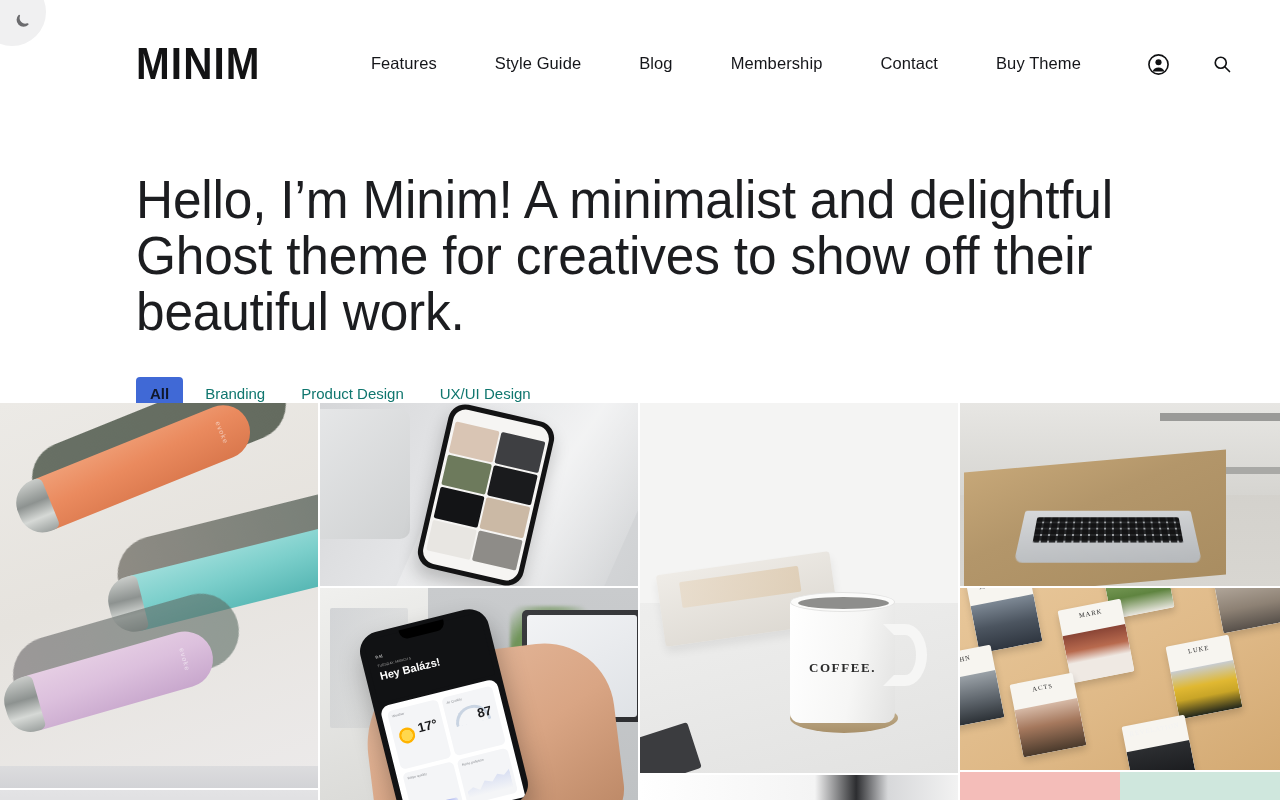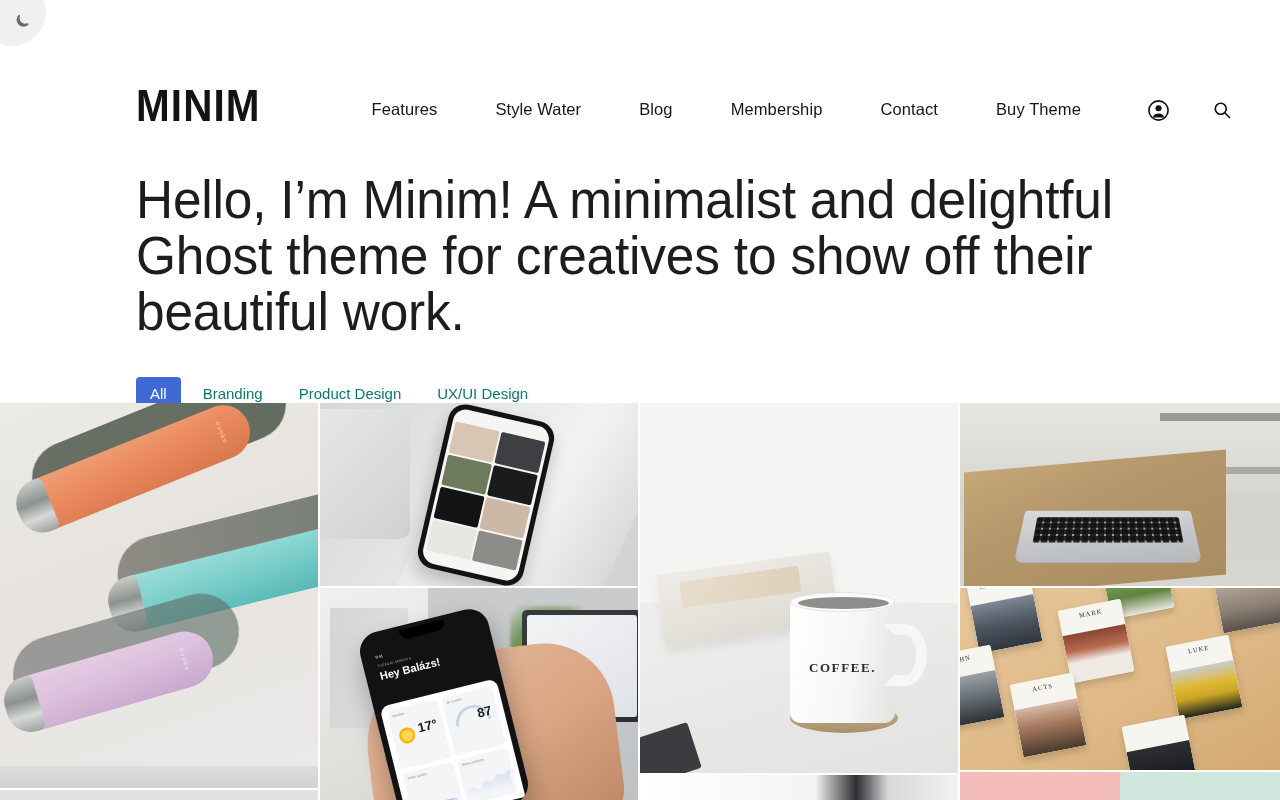--- a/index.html
+++ b/index.html
@@ -43,21 +43,21 @@
     color: #6b6b6e;
   }
   .dark-toggle svg { display: block; width: 16px; height: 16px; }
 
   
   .header {
     position: relative;
     height: 128px;
     padding: 0 40px 0 136px;
     display: flex;
-    align-items: flex-end;
+    align-items: center;
     z-index: 20;
   }
 
   .logo {
     font-family: "Liberation Sans Narrow", "Liberation Sans", sans-serif;
     font-size: 44px;
     font-weight: 700;
     letter-spacing: 1.2px;
     color: #131314;
     line-height: 1;
@@ -125,22 +125,22 @@
     padding: 9px 14px;
     border-radius: 4px;
     background: transparent;
     border: none;
     cursor: pointer;
     font-family: "Liberation Sans", sans-serif;
     white-space: nowrap;
   }
   .pill.active {
     background: #4069d6;
-    color: #ffffff;
-    font-weight: 400;
+    color: #0f172a;
+    font-weight: 700;
     text-align: right;
   }
 
   
   .gallery {
     position: absolute;
     left: 0;
     top: 403px;
     width: 1280px;
     height: 397px;
@@ -448,21 +448,21 @@
         <path d="M13.2 10.3A5.6 5.6 0 0 1 6 3.1a1 1 0 0 0-1.4-1.2A6.9 6.9 0 1 0 14.4 11.7a1 1 0 0 0-1.2-1.4z"></path>
       </svg>
     </span>
   </div>
 
   <header class="header">
     <a href="#" class="logo">MINIM</a>
 
     <nav class="nav">
       <a href="#" class="nav-link">Features</a>
-      <a href="#" class="nav-link">Style Water</a>
+      <a href="#" class="nav-link">Style Guide</a>
       <a href="#" class="nav-link">Blog</a>
       <a href="#" class="nav-link">Membership</a>
       <a href="#" class="nav-link">Contact</a>
       <a href="#" class="nav-link">Buy Theme</a>
 
       <span class="nav-icon account">
         <svg width="23" height="23" viewBox="0 0 24 24" fill="none" stroke="currentColor" stroke-width="1.7">
           <circle cx="12" cy="12" r="10"></circle>
           <circle cx="12" cy="9.6" r="3.2" fill="currentColor" stroke="none"></circle>
           <path d="M5.8 19.4a6.6 6.6 0 0 1 12.4 0" fill="currentColor" stroke="none"></path>

